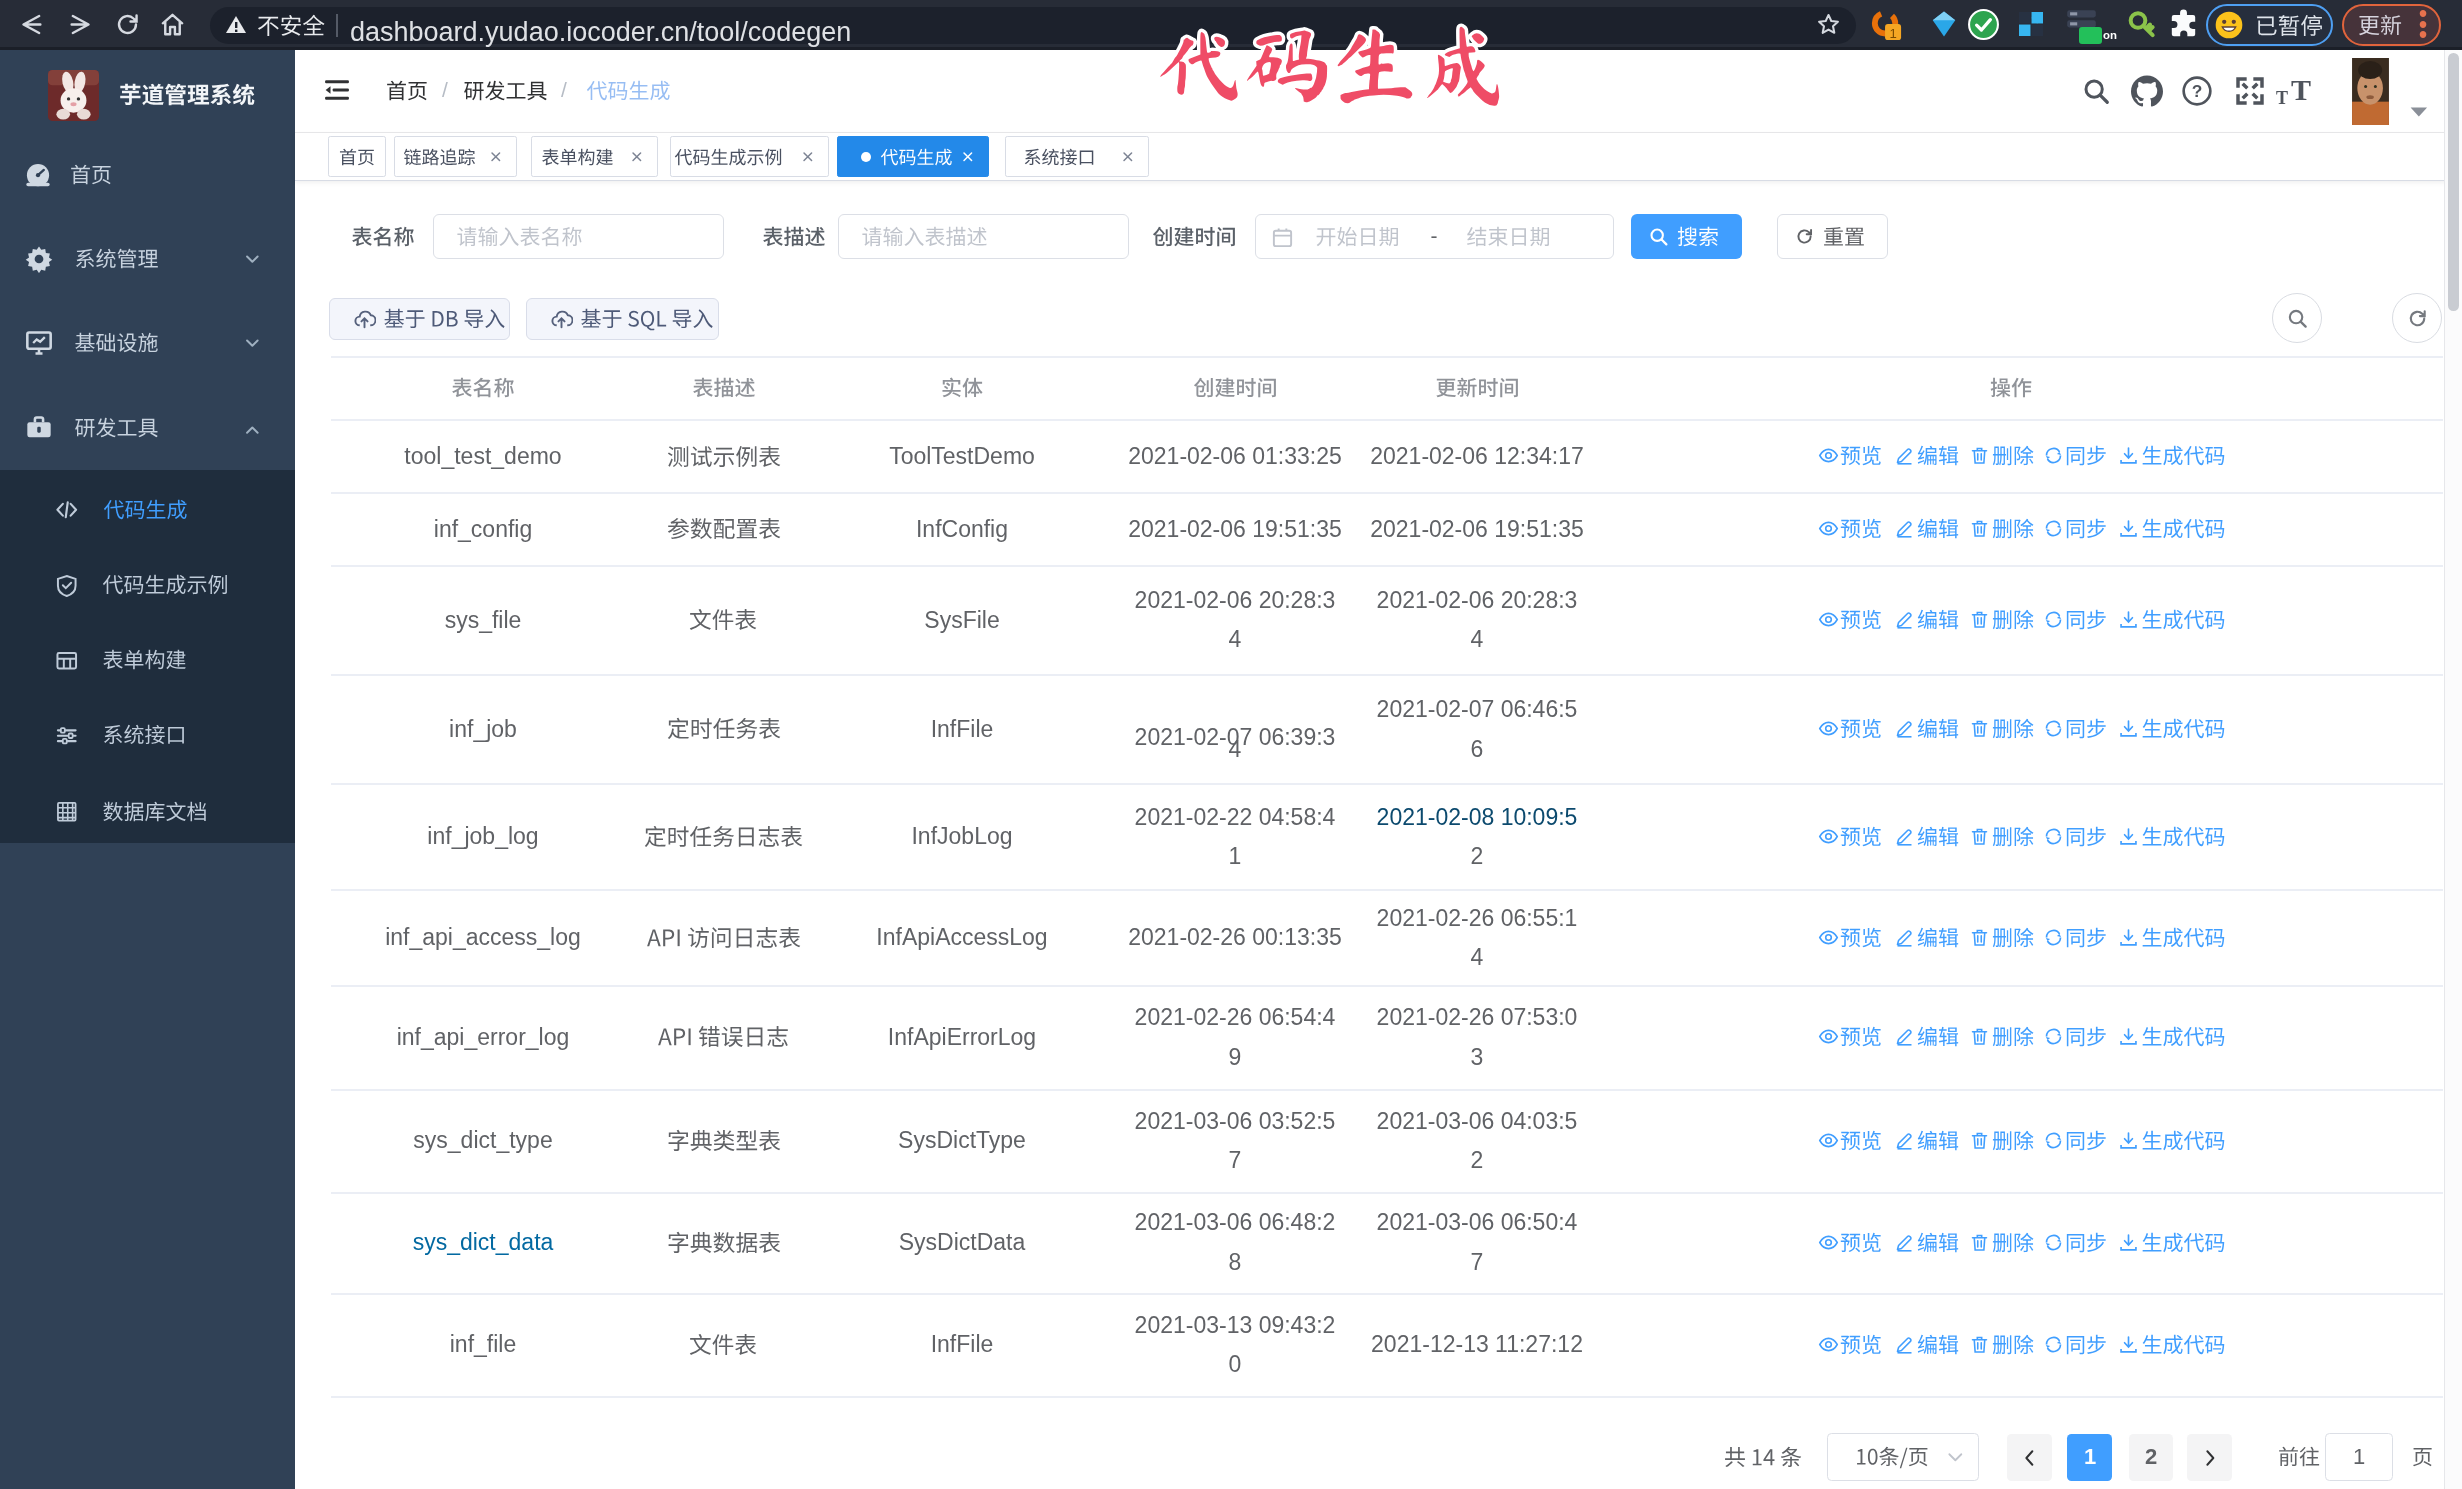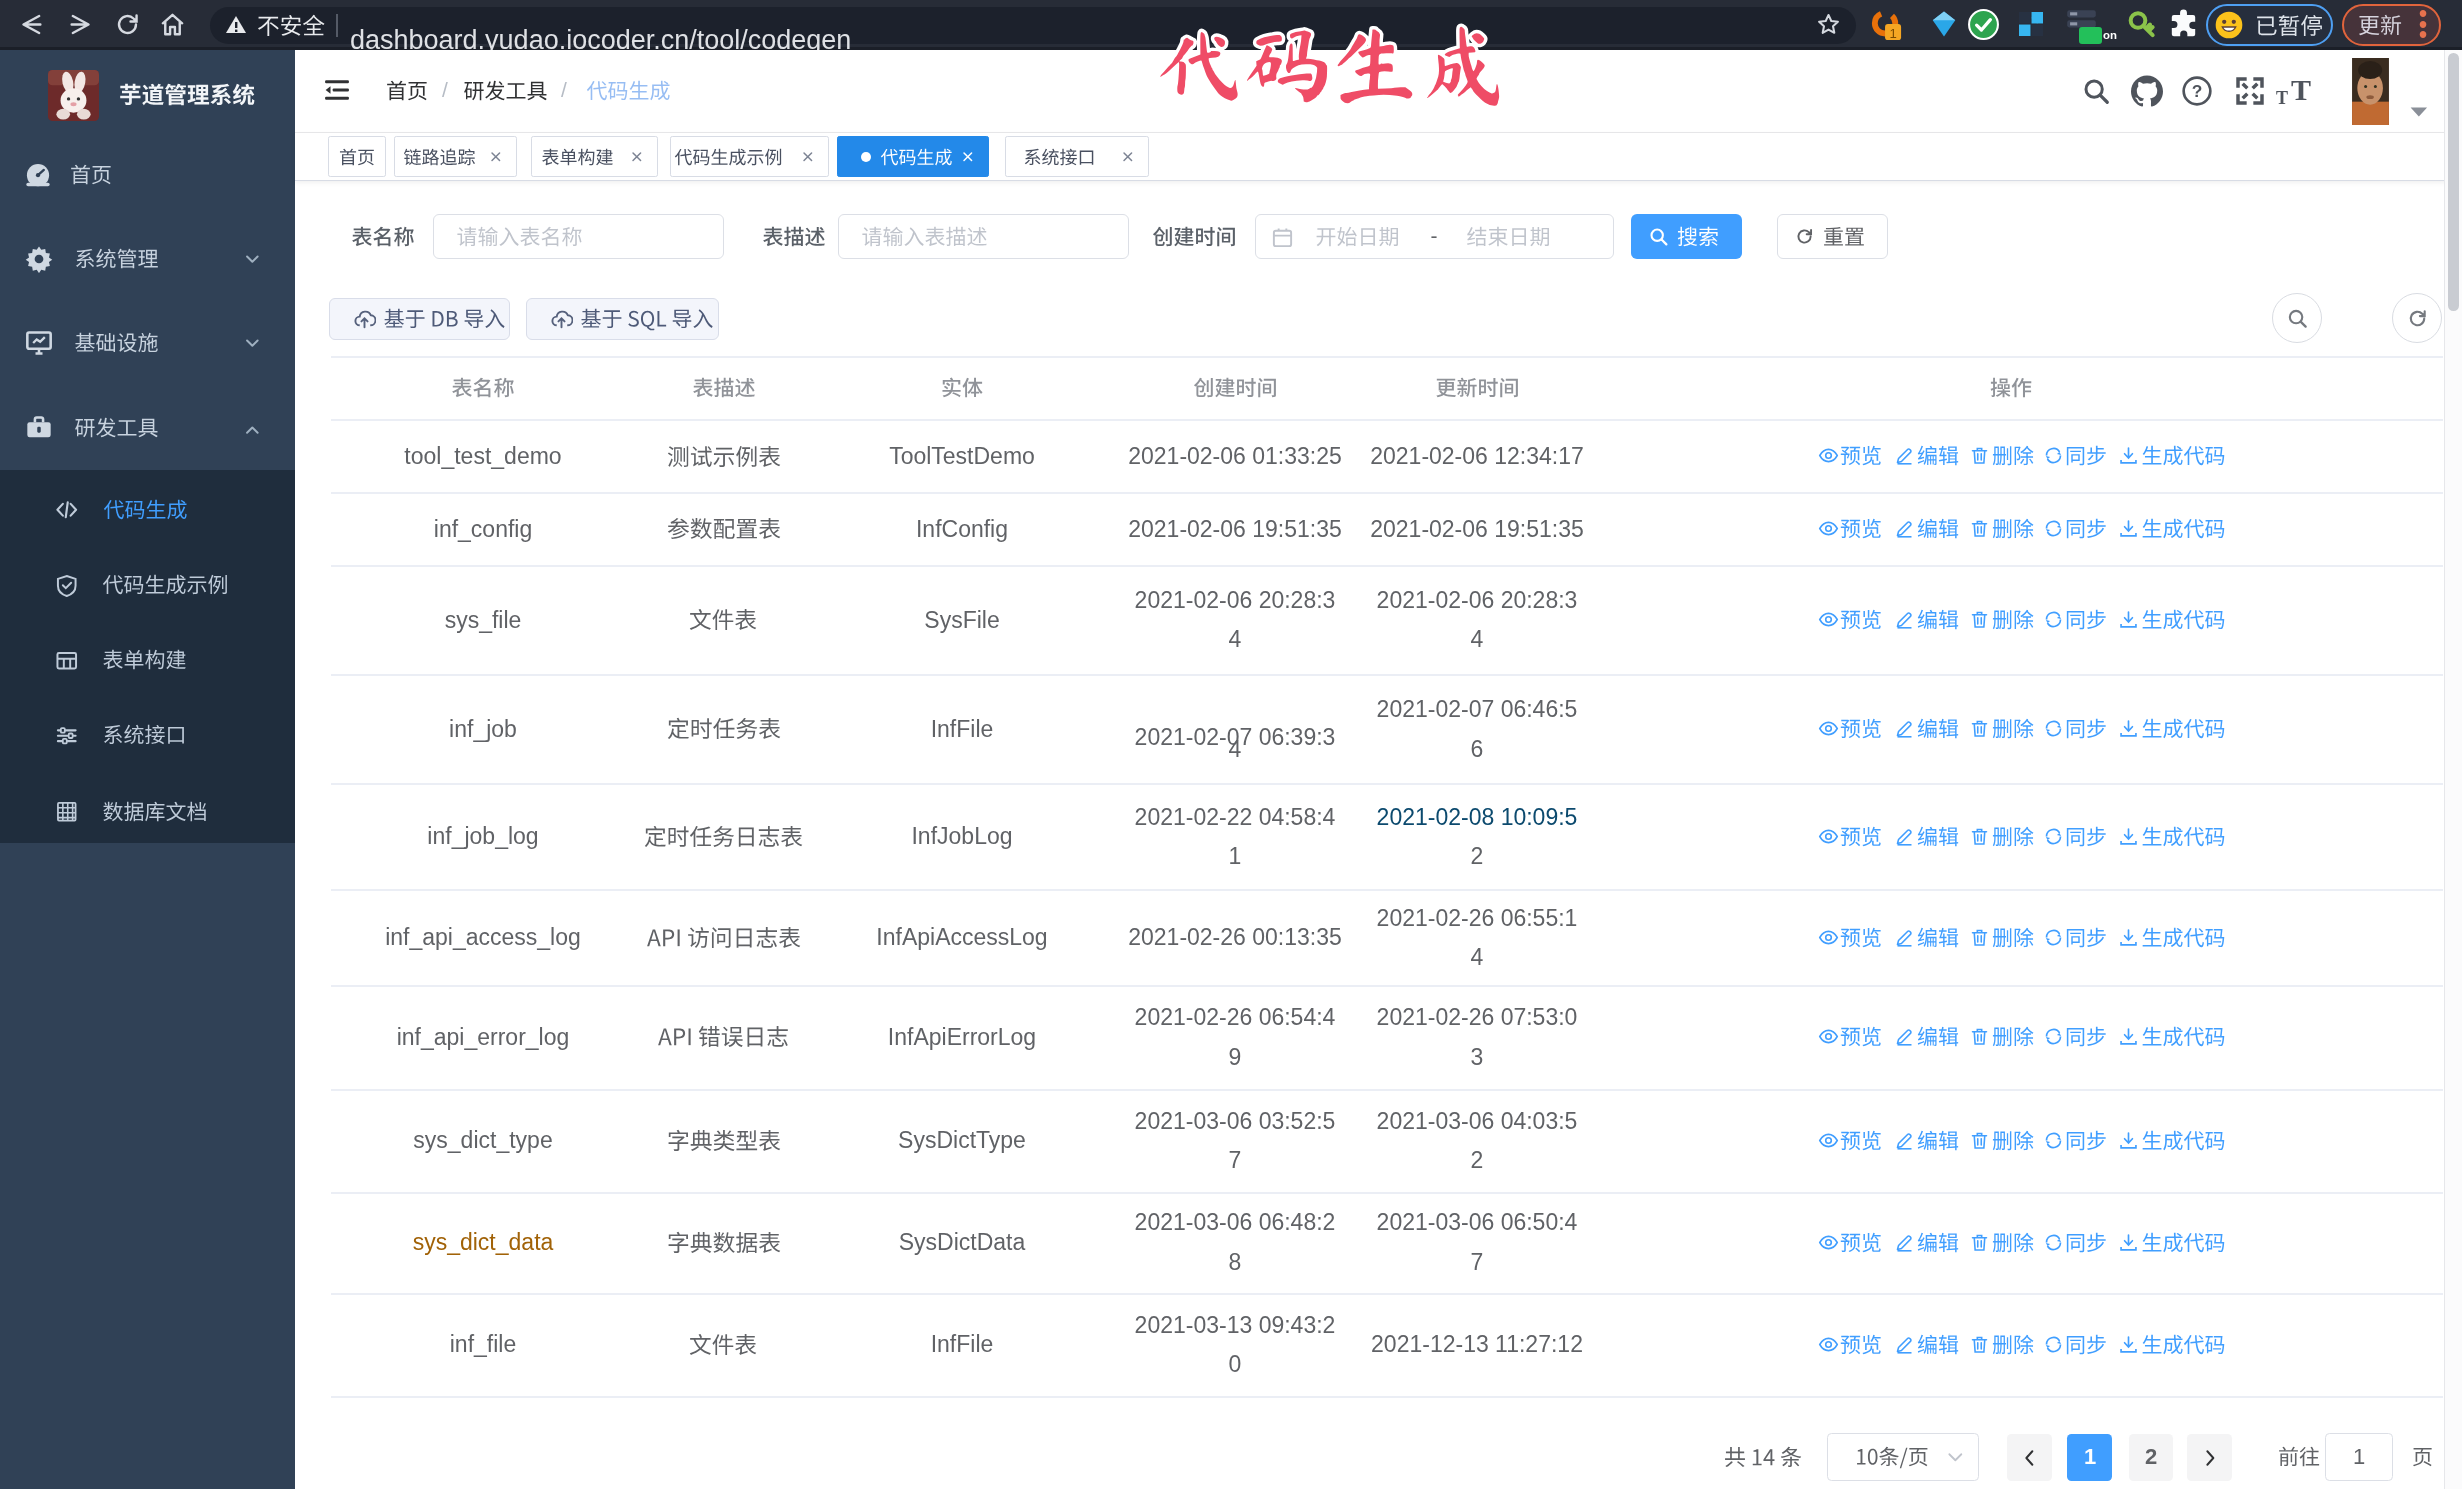--- a/index.html
+++ b/index.html
@@ -155,21 +155,21 @@
 <svg class="ico" style="left:158px;top:9.8px;width:29px;height:29px" viewBox="0 0 24 24" fill="none">
     <path d="M4 11 L12 4 L20 11 M6 10 V20 H10 V14 H14 V20 H18 V10" stroke="#d5d9e0" stroke-width="2" fill="none" stroke-linecap="round" stroke-linejoin="round"></path>
   </svg>
 <div style="position:absolute;left:210px;top:6.8px;width:1646px;height:37px;background:#1c212c;border-radius:19px;"></div>
 <svg class="ico" style="left:223px;top:13px;width:26px;height:24px" viewBox="0 0 24 24" fill="none">
     <path d="M12 3 L22 20 H2 Z" fill="#e8eaed"></path>
     <rect x="11" y="9" width="2.4" height="6" fill="#1c212c"></rect>
     <rect x="11" y="16.6" width="2.4" height="2.4" fill="#1c212c"></rect>
   </svg>
 <div style="position:absolute;left:336px;top:13.6px;width:1.5px;height:23.5px;background:#545a66;"></div>
-<div class="tx" style="left:350px;top:40px;transform:translateY(-50%);font-size:27px;color:#dfe1e5;font-weight:400;letter-spacing:0px;text-align:right;">dashboard.yudao.iocoder.cn/tool/codegen</div>
+<div class="tx" style="left:350px;top:32px;transform:translateY(-50%);font-size:27px;color:#dfe1e5;font-weight:400;letter-spacing:0px;text-align:right;">dashboard.yudao.iocoder.cn/tool/codegen</div>
 <svg class="ico" style="left:1815px;top:10.6px;width:27px;height:27px" viewBox="0 0 24 24" fill="none">
     <path d="M12 3.5 l2.47 5.4 5.9.66 -4.38 4.01 1.18 5.83 L12 16.46 6.83 19.4 8.01 13.57 3.63 9.56 9.53 8.9 Z" stroke="#d5d9e0" stroke-width="1.8" fill="none" stroke-linejoin="round"></path>
   </svg>
 <svg class="ico" style="left:1869px;top:7.6px;width:35px;height:35px" viewBox="0 0 24 24" fill="none">
     <circle cx="11" cy="10.5" r="7" stroke="#e8710a" stroke-width="4" fill="none" stroke-dasharray="30 8"></circle>
     <rect x="11" y="11" width="11" height="11" rx="2" fill="#f5a623"></rect>
     <text x="16.5" y="20.5" font-size="9" fill="#7a4a00" text-anchor="middle" font-family="Liberation Sans">1</text>
   </svg>
 <svg class="ico" style="left:1929px;top:9px;width:30px;height:30px" viewBox="0 0 24 24" fill="none">
     <path d="M12 2 L21 9 L12 22 L3 9 Z" fill="#2aa7e8"></path>
@@ -513,21 +513,21 @@
         <use href="#g28" x="3000"></use>
         <use href="#g4" x="4000"></use>
       </g>
     </svg>
   </div>
 <div class="ctx" style="left:962px;top:1140px;font-size:23px;color:#606266;font-weight:400;letter-spacing:0px;">SysDictType</div>
 <div class="ctx" style="left:1235px;top:1121px;font-size:23px;color:#606266;font-weight:400;letter-spacing:0px;">2021-03-06 03:52:5</div>
 <div class="ctx" style="left:1235px;top:1160px;font-size:23px;color:#606266;font-weight:400;letter-spacing:0px;">7</div>
 <div class="ctx" style="left:1477px;top:1121px;font-size:23px;color:#606266;font-weight:400;letter-spacing:0px;">2021-03-06 04:03:5</div>
 <div class="ctx" style="left:1477px;top:1160px;font-size:23px;color:#606266;font-weight:400;letter-spacing:0px;">2</div>
-<div class="ctx" style="left:483px;top:1242px;font-size:23px;color:#a16207;font-weight:400;letter-spacing:0px;">sys_dict_data</div>
+<div class="ctx" style="left:483px;top:1242px;font-size:23px;color:#0369a1;font-weight:400;letter-spacing:0px;">sys_dict_data</div>
 <div class="at" style="left:667px;top:1231px;">
     <svg class="t " style="width:114px;height:23px" viewBox="0 0 5000 1000">
       <g transform="translate(0,880) scale(1,-1)" fill="#606266">
         <use href="#g25" x="0"></use>
         <use href="#g26" x="1000"></use>
         <use href="#g6" x="2000"></use>
         <use href="#g29" x="3000"></use>
         <use href="#g4" x="4000"></use>
       </g>
     </svg>

